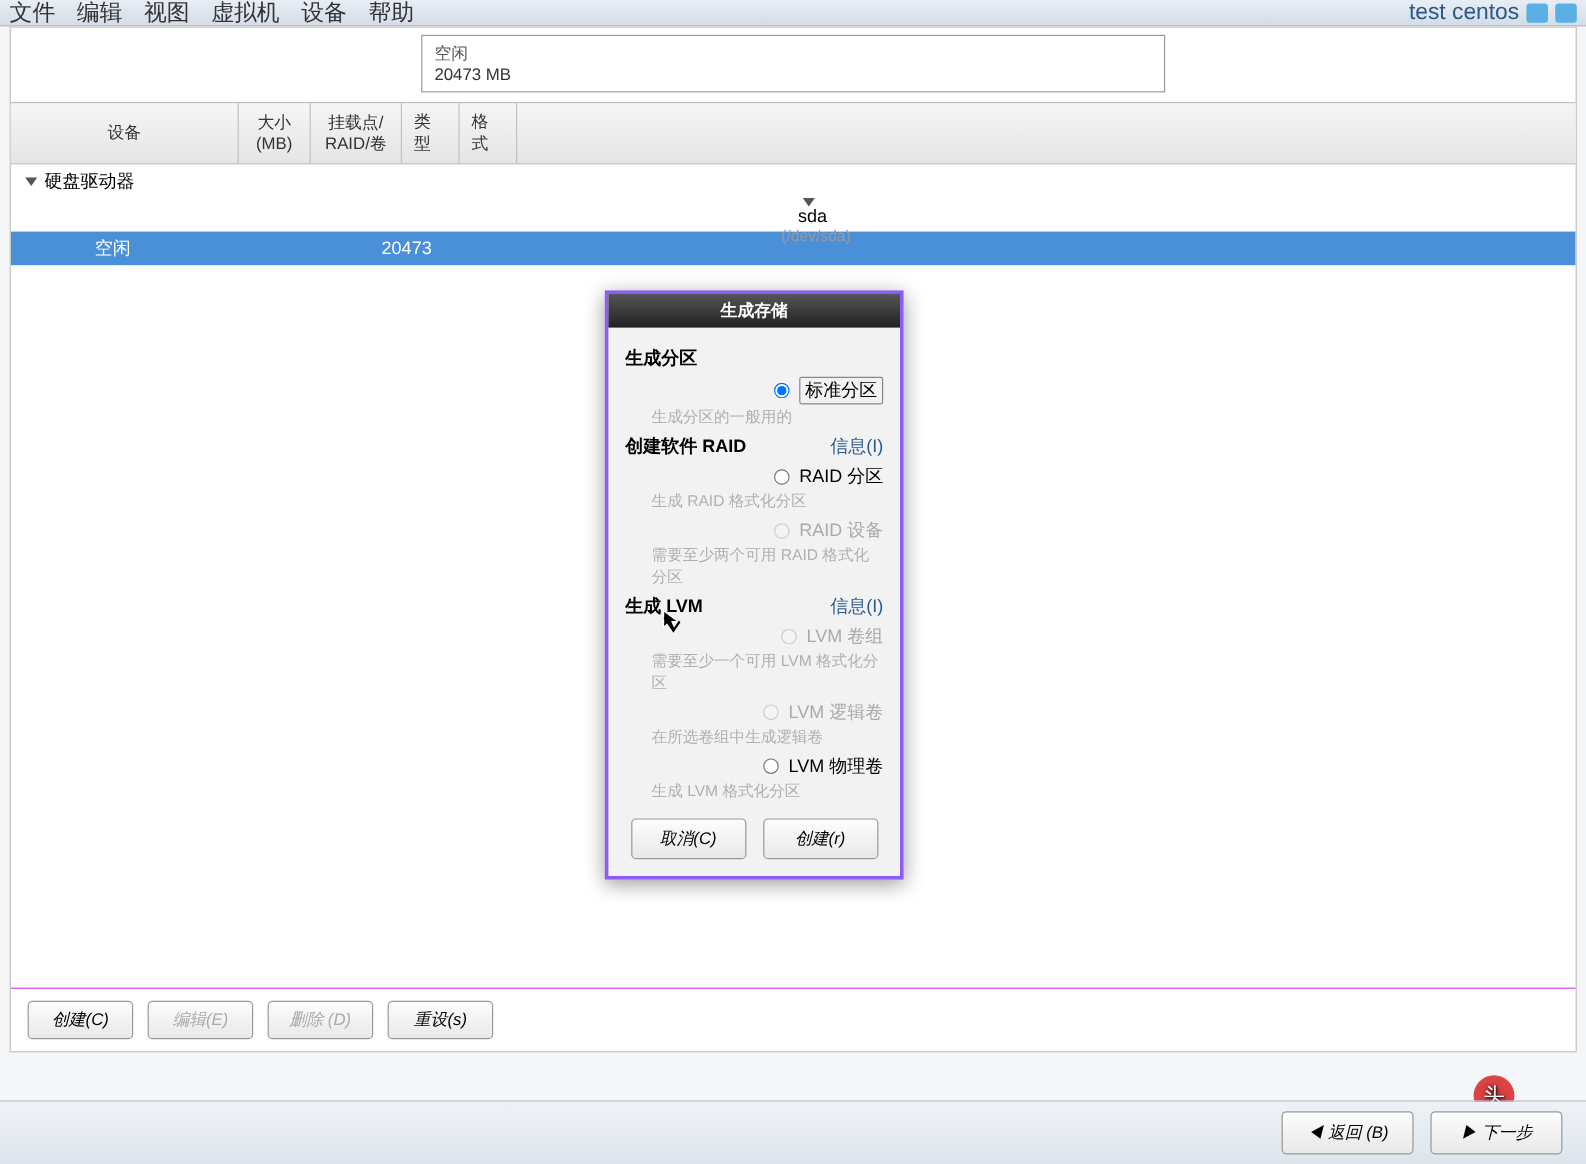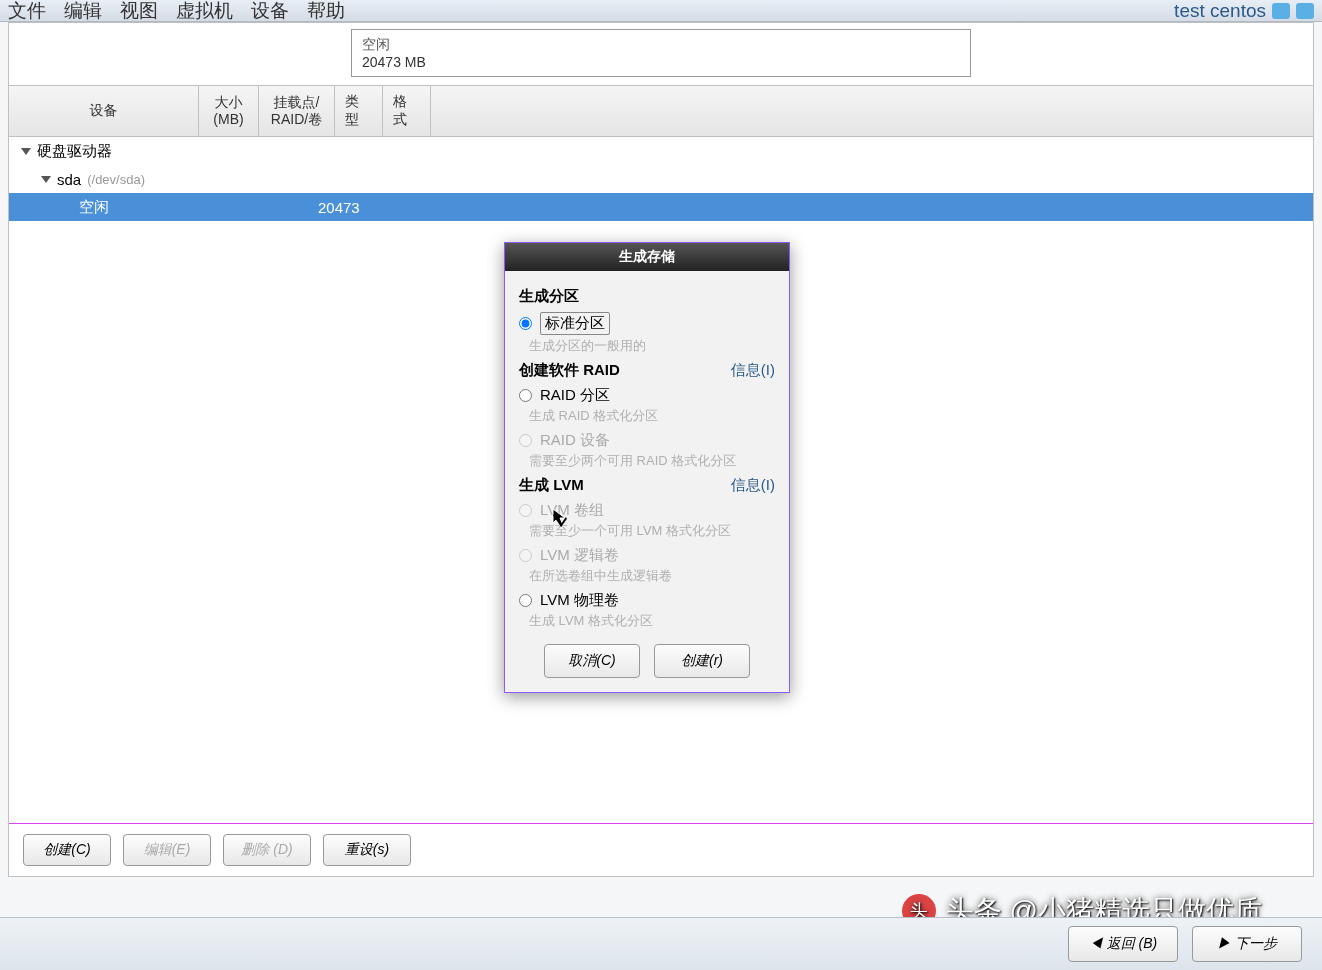--- a/index.html
+++ b/index.html
@@ -22,43 +22,43 @@
 .table-header { display: flex; background: linear-gradient(#f5f5f5, #e5e5e5); border-top: 1px solid #c0c0c0; border-bottom: 1px solid #c0c0c0; height: 52px; }
 .table-header .col { border-right: 1px solid #c0c0c0; padding: 6px 10px; font-size: 14px; color: #333; display: flex; align-items: center; }
 .col-device { width: 190px; justify-content: center; }
 .col-size { width: 60px; flex-direction: column; justify-content: center; text-align: center; line-height: 1.2; }
 .col-mount { width: 76px; flex-direction: column; justify-content: center; text-align: center; line-height: 1.2; }
 .col-type { width: 48px; justify-content: center; }
 .col-format { width: 48px; justify-content: center; }
 
 .tree { flex: 1; overflow: auto; font-size: 15px; }
 .tree-row { display: flex; align-items: center; height: 28px; padding-left: 12px; }
-.tree-row.lvl1 { padding-left: 32px; }
+.tree-row.lvl1 { padding-left: 32px; flex-direction: column; }
 .tree-row.lvl2 { padding-left: 70px; }
 .tree-row.selected { background: #4a90d9; color: #fff; }
 .triangle { display: inline-block; width: 0; height: 0; border-left: 5px solid transparent; border-right: 5px solid transparent; border-top: 7px solid #555; margin-right: 6px; }
 .tree-row .dev-path { color: #999; font-size: 13px; margin-left: 6px; }
 .tree-row .size-col { margin-left: auto; margin-right: 0; width: 1090px; text-align: left; }
 .tree-row.selected .size-col { padding-left: 95px; }
 .tree-row.lvl2 .label { width: 120px; }
 
 .bottom-buttons { padding: 10px 14px; display: flex; justify-content: flex-start; gap: 12px; border-top: 1px solid #d946ef; }
 .btn { padding: 6px 16px; border: 1px solid #999; border-radius: 4px; background: linear-gradient(#fdfdfd, #e8e8e8); font-size: 14px; cursor: pointer; min-width: 88px; font-style: italic; }
 .btn:disabled { color: #aaa; }
 
-.dialog { position: absolute; left: 504px; top: 242px; width: 286px; background: #f2f2f2; border: 1px solid #8b5cf6; box-shadow: 0 4px 16px rgba(0,0,0,0.4); }
+.dialog { position: absolute; left: 504px; top: 242px; width: 249px; background: #f2f2f2; border: 3px solid #8b5cf6; box-shadow: 0 4px 16px rgba(0,0,0,0.4); }
 .dialog-title { background: linear-gradient(#555, #222); color: #fff; text-align: center; padding: 5px; font-size: 14px; font-weight: bold; }
 .dialog-body { padding: 10px 14px 14px; font-size: 14px; }
 .section-header { font-weight: bold; margin-top: 6px; margin-bottom: 6px; display: flex; justify-content: space-between; font-size: 15px; }
 .section-header .info-link { color: #2a5a8a; font-weight: normal; cursor: pointer; }
-.radio-row { display: flex; align-items: center; margin: 4px 0 2px; }
+.radio-row { display: flex; align-items: center; margin: 4px 0 2px; justify-content: flex-end; }
 .radio-row input { margin-right: 8px; }
 .radio-row label { font-size: 15px; }
 .radio-row label.boxed { border: 1px solid #888; padding: 1px 4px; border-radius: 2px; }
-.radio-desc { color: #b0b0b0; font-size: 13px; margin-left: 10px; margin-bottom: 6px; }
+.radio-desc { color: #b0b0b0; font-size: 13px; margin-left: 22px; margin-bottom: 6px; }
 .radio-row input:disabled + label { color: #aaa; }
 .dialog-buttons { display: flex; justify-content: center; gap: 14px; margin-top: 14px; }
 .dialog-buttons .btn { min-width: 96px; padding: 7px 14px; }
 
 .watermark { position: absolute; bottom: 40px; right: 60px; font-size: 28px; color: #fff; text-shadow: 0 0 6px rgba(0,0,0,0.8), 1px 1px 2px #000; font-weight: 500; display: flex; align-items: center; gap: 10px; }
 .watermark .logo { width: 34px; height: 34px; background: #d44; border-radius: 50%; display: inline-flex; align-items: center; justify-content: center; color: #fff; font-size: 18px; }
 
 .footer-bar { position: absolute; bottom: 0; left: 0; right: 0; height: 53px; background: linear-gradient(#eef2f6,#dde4ec); border-top: 1px solid #b8c0cc; display:flex; align-items:center; justify-content:flex-end; padding: 0 20px; gap: 14px;}
 .footer-bar .btn { min-width: 110px; padding: 8px 18px; }
 
@@ -183,19 +183,18 @@
 </div>
 
 <div class="cursor">
   <svg width="14" height="20">
       <path d="M1 1 L1 15 L5 11 L8 18 L11 17 L8 10 L13 10 Z" fill="#000" stroke="#fff" stroke-width="1"></path>
     </svg>
 </div>
 
 <div class="watermark">
   <span class="logo">头</span>
-  <span>头条 @小猪精选只做优质</span>
 </div>
 
 <div class="footer-bar">
   <button class="btn">◀ 返回 (B)</button>
   <button class="btn">▶ 下一步</button>
 </div>
 
 </body></html>

